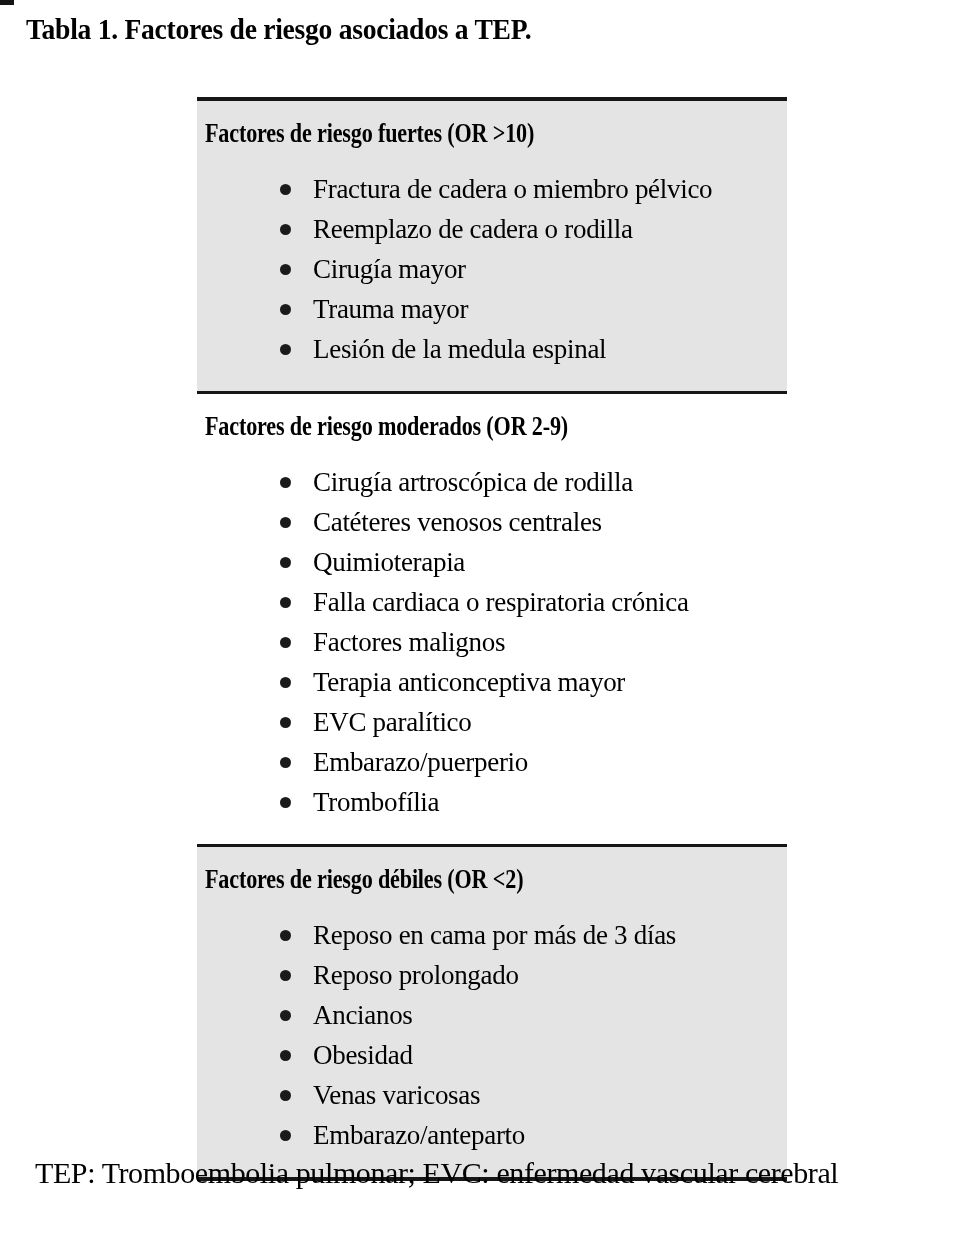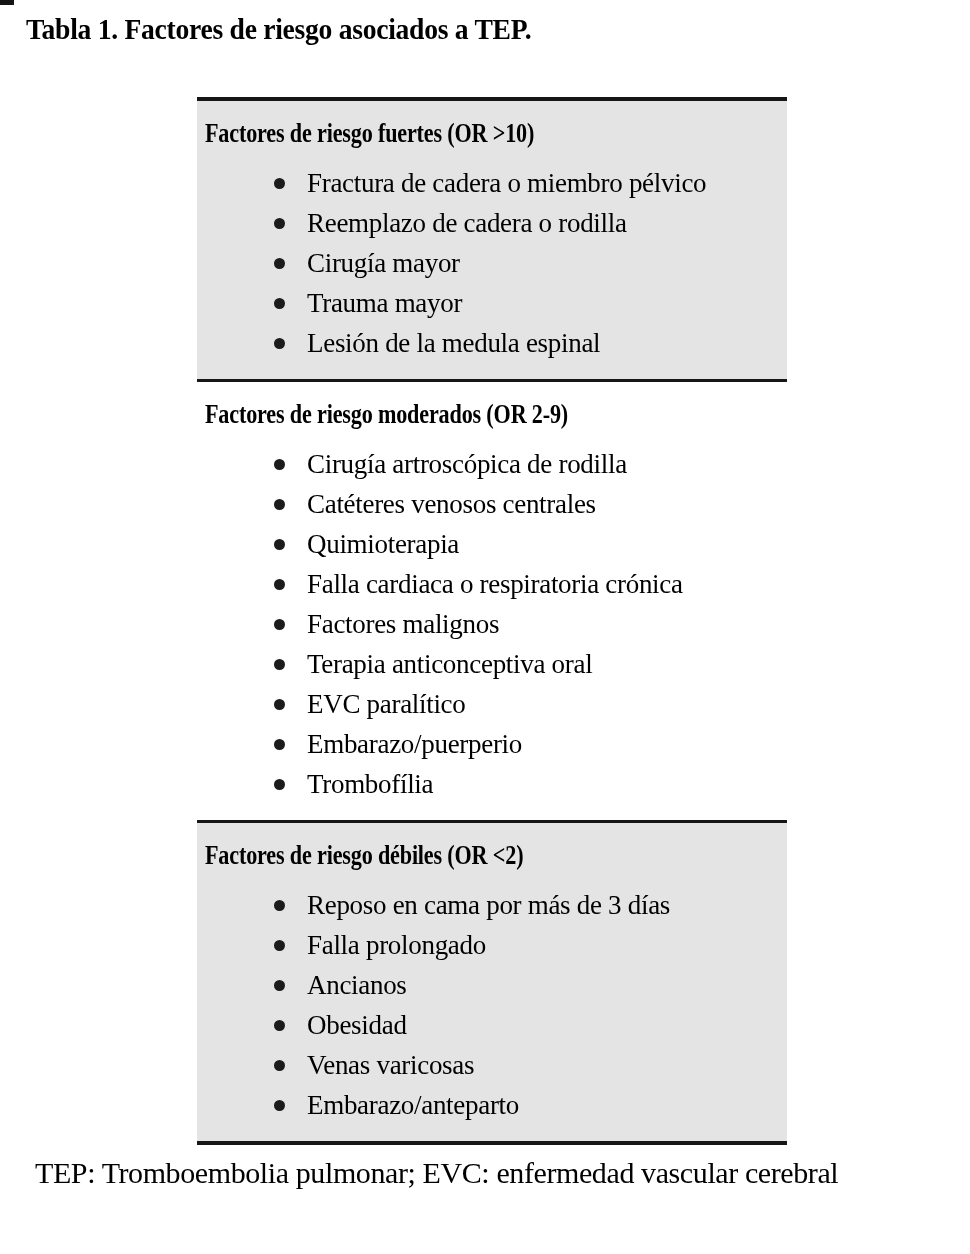--- a/index.html
+++ b/index.html
@@ -59,21 +59,21 @@
     font-size: 27px;
     font-weight: 700;
     line-height: 40px;
     letter-spacing: -0.2px;
     white-space: nowrap;
     transform: scaleX(0.82);
     transform-origin: 0 50%;
   }
   .sec ul {
     list-style: none;
-    margin: 10px;
+    margin: 16px;
     padding: 0;
   }
   .sec li {
     display: flex;
     align-items: center;
     height: 40px;
     padding-left: 59px;
   }
   .bullet {
     flex: 0 0 auto;
@@ -157,21 +157,21 @@
         <li>
           <span class="bullet"></span>
           <span class="item-text">Falla cardiaca o respiratoria crónica</span>
         </li>
         <li>
           <span class="bullet"></span>
           <span class="item-text">Factores malignos</span>
         </li>
         <li>
           <span class="bullet"></span>
-          <span class="item-text">Terapia anticonceptiva oral</span>
+          <span class="item-text">Terapia anticonceptiva mayor</span>
         </li>
         <li>
           <span class="bullet"></span>
           <span class="item-text">EVC paralítico</span>
         </li>
         <li>
           <span class="bullet"></span>
           <span class="item-text">Embarazo/puerperio</span>
         </li>
         <li>
@@ -183,21 +183,21 @@
 
     <section class="sec shaded">
       <h2>Factores de riesgo débiles (OR &lt;2)</h2>
       <ul>
         <li>
           <span class="bullet"></span>
           <span class="item-text">Reposo en cama por más de 3 días</span>
         </li>
         <li>
           <span class="bullet"></span>
-          <span class="item-text">Falla prolongado</span>
+          <span class="item-text">Reposo prolongado</span>
         </li>
         <li>
           <span class="bullet"></span>
           <span class="item-text">Ancianos</span>
         </li>
         <li>
           <span class="bullet"></span>
           <span class="item-text">Obesidad</span>
         </li>
         <li>

